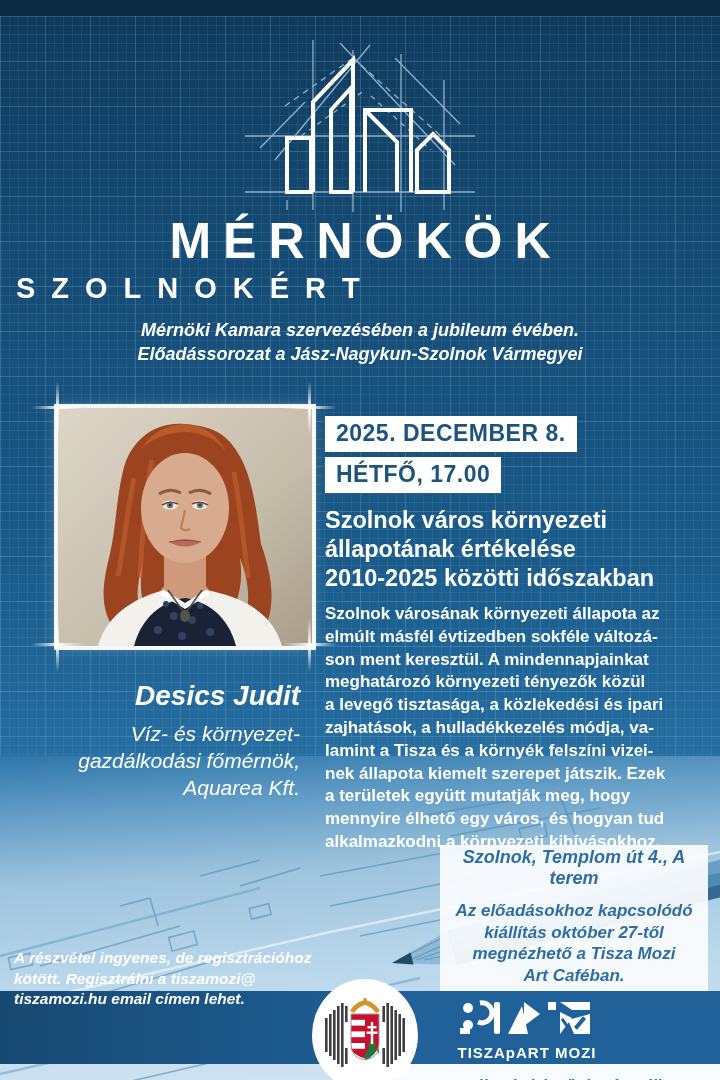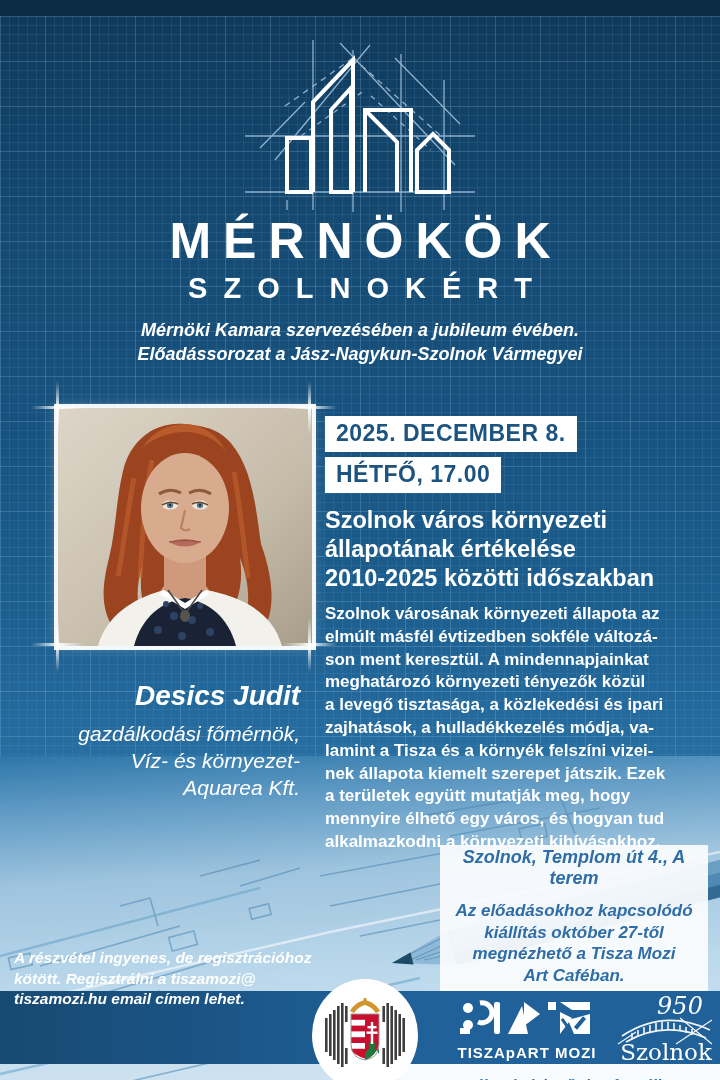--- a/index.html
+++ b/index.html
@@ -20,21 +20,21 @@
     -webkit-mask-image:linear-gradient(#000 70%,transparent 97%);
     mask-image:linear-gradient(#000 70%,transparent 97%);
   }
   .blueprint{position:absolute;left:0;top:740px;width:720px;height:340px;}
   .logo-wrap{position:absolute;left:245px;top:24px;width:230px;height:172px;}
   .h1{
     position:absolute;left:0;top:196px;width:720px;text-align:center;
     color:#fff;font-size:50px;font-weight:800;letter-spacing:12px;text-indent:12px;
   }
   .h2{
-    position:absolute;left:0;top:256px;width:720px;text-align:center;
+    position:absolute;left:0;top:256px;width:720px;text-align:left;
     color:#fff;font-size:29px;font-weight:700;letter-spacing:16px;text-indent:16px;
   }
   .subtitle{
     position:absolute;left:0;top:302px;width:720px;text-align:center;
     color:#fff;font-size:18px;font-weight:700;font-style:italic;line-height:1.35;
   }
   .photo{
     position:absolute;left:58px;top:392px;width:254px;height:238px;
     box-shadow:0 0 0 4px rgba(255,255,255,.95),0 0 14px rgba(255,255,255,.35);
     background:#c2b9a7;
@@ -241,22 +241,22 @@
       <div>nek állapota kiemelt szerepet játszik. Ezek</div>
       <div>a területek együtt mutatják meg, hogy</div>
       <div>mennyire élhető egy város, és hogyan tud</div>
       <div>alkalmazkodni a környezeti kihívásokhoz.</div>
     </div>
   </div>
 
   <div class="speaker">
     <div class="name">Desics Judit</div>
     <div class="role">
+      <div>Víz- és környezet-</div>
       <div>gazdálkodási főmérnök,</div>
-      <div>Víz- és környezet-</div>
       <div>Aquarea Kft.</div>
     </div>
   </div>
 
   <div class="venue">
     <div class="vaddr">Szolnok, Templom út 4., A terem</div>
     <div class="vex">
       <div>Az előadásokhoz kapcsolódó</div>
       <div>kiállítás október 27-től</div>
       <div>megnézhető a Tisza Mozi</div>
@@ -326,31 +326,18 @@
         <polygon points="100,4 130,4 130,12 112,12"></polygon>
         <polygon points="100,14 112,20 100,36"></polygon>
         <polygon points="108,22 130,16 130,36 114,36"></polygon>
         <rect x="118" y="18" width="4" height="14" fill="#1f6198" transform="rotate(40 120 25)"></rect>
         <rect x="104" y="20" width="3" height="12" fill="#1f6198" transform="rotate(-35 105 26)"></rect>
       </g>
     </svg>
     <div class="tname">TISZApART MOZI</div>
   </div>
 
-  <div class="szolnok950">
-    <svg width="100" height="72" viewBox="0 0 100 72">
-      <text x="64" y="22" text-anchor="middle" font-family="DejaVu Serif, serif" font-style="italic" font-size="24" fill="#ffffff">950</text>
-      <g stroke="#ffffff" stroke-width="1.6" fill="none" opacity="0.95">
-        <path d="M6,44 Q48,16 94,38"></path>
-        <path d="M10,50 Q48,28 90,46"></path>
-        <path d="M16,47 V41 M22,45 V38 M28,43 V35 M34,41 V33 M40,39 V31 M46,38 V30 M52,38 V30 M58,38 V31 M64,39 V33 M70,41 V35 M76,43 V37"></path>
-        <path d="M64,26 L96,52 M96,28 L60,52" stroke-width="1.2"></path>
-        <path d="M2,52 L20,40" stroke-width="1.2"></path>
-      </g>
-      <text x="50" y="68" text-anchor="middle" font-family="DejaVu Serif, serif" font-size="23" fill="#ffffff">Szolnok</text>
-    </svg>
-  </div>
 
   <div class="motto-strip">
     <span>A változás lehetősége fennáll!</span>
   </div>
 
 </div>
 
 </body></html>

